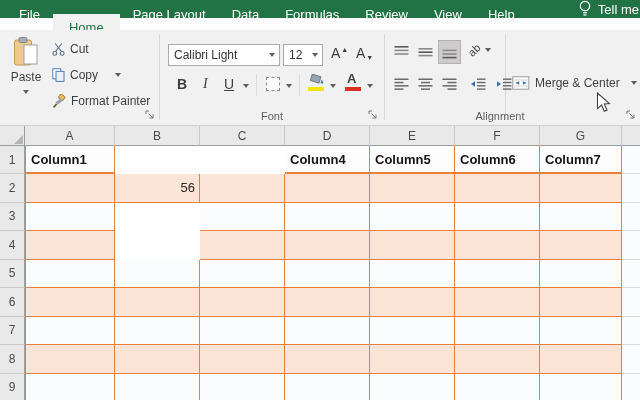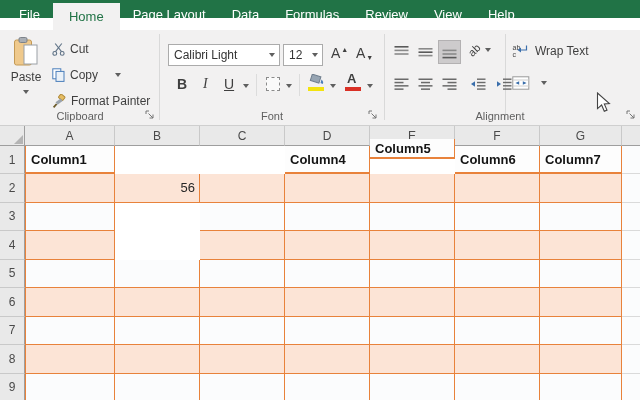--- a/index.html
+++ b/index.html
@@ -2,24 +2,24 @@
 <html><head>
 <meta charset="utf-8">
 <style>
   * { box-sizing: border-box; margin: 0; padding: 0; }
   html,body { width:640px; height:400px; overflow:hidden; background:#fff;
     font-family:"Liberation Sans", sans-serif; }
   #stage { position:relative; width:640px; height:400px; overflow:hidden; }
 
   
   .tabbar { position:absolute; left:0; top:0; width:640px; height:18px;
-    background:#217346; display:flex; align-items:stretch;flex-direction:column; }
+    background:#217346; display:flex; align-items:stretch; }
   .tab-list { display:flex; margin-left:6px; }
   .tab { color:#fff; font-size:13px; line-height:30px; padding:0 13px; cursor:default; white-space:nowrap; }
-  .tab.active { background:#f2f1f1; color:#217346; margin-top:3px; line-height:27px; height:27px; padding:0 16px; }
+  .tab.active { background:#f2f1f1; color:#217346; margin-top:14px; line-height:27px; height:27px; padding:0 16px; }
   .tellme { margin-left:auto; display:flex; align-items:center; gap:6px; color:#fff; font-size:13px; padding-right:1px; white-space:nowrap; }
 
   
   .ribbon { position:absolute; left:0; top:30px; width:640px; height:96px;
     background:#f2f1f1; border-bottom:1px solid #cfcfcf; font-size:12px; color:#3f3f3f; }
   .ribbon .abs { position:absolute; }
   .sep { position:absolute; top:4px; height:86px; width:1px; background:#d9d9d9; }
   .msep { position:absolute; height:22px; width:1px; background:#dcdcdc; }
   .grp-label { position:absolute; top:80px; font-size:11px; color:#5f5f5f; text-align:center; }
   .launcher { position:absolute; top:79px; width:12px; height:12px; }
@@ -126,21 +126,20 @@
 
     <div class="sm-btn" style="left:52px; top:64px;">
       <svg width="14" height="14" viewBox="0 0 14 14">
         <rect x="7" y="0.5" width="5.5" height="4.5" rx="1" fill="#e6bd63" stroke="#b08a3a" transform="rotate(38 9 3)"></rect>
         <path d="M3.5 8.2 L8.6 4.4 L10.6 7 L5.5 10.8 Z" fill="#9aa3ad"></path>
         <path d="M4.6 10 L1.6 13.4" stroke="#6b5a28" stroke-width="1.8"></path>
       </svg>
       <span>Format Painter</span>
     </div>
 
-    <div class="grp-label" style="left:30px; width:100px;">Clipboard</div>
     <div class="launcher" style="left:145px;">
       <svg width="10" height="10" viewBox="0 0 10 10">
         <path d="M1 4 V1 H4" fill="none" stroke="#757575"></path>
         <path d="M3.5 3.5 L8 8" stroke="#757575"></path>
         <path d="M8 4.5 V8 H4.5" fill="none" stroke="#757575"></path>
       </svg>
     </div>
     <div class="sep" style="left:159px;"></div>
 
     <div class="combo" style="left:168px; top:14px; width:112px;">
@@ -221,29 +220,20 @@
         <rect x="0.5" y="8.2" width="14" height="1.6" fill="#8a8a8a"></rect>
         <rect x="0.5" y="11.8" width="14" height="1.6" fill="#5a5a5a"></rect>
       </svg>
     </div>
     <div class="sm-btn" style="left:468px; top:14px;">
       <span style="display:inline-block; transform:rotate(-45deg); font-size:11px; color:#3f3f3f;">ab</span>
       <span class="dd"></span>
     </div>
     <div class="sep" style="left:505px;"></div>
 
-    <div class="sm-btn wrapline" style="left:512px; top:13px;">
-      <svg width="18" height="15" viewBox="0 0 18 15">
-        <text x="0.5" y="6.5" font-size="7" fill="#3f3f3f" font-family="Liberation Sans,sans-serif">ab</text>
-        <path d="M14.5 2.5 v4.5 H8.5" fill="none" stroke="#3a6eab" stroke-width="1.2"></path>
-        <polygon points="9,4.6 9,9.4 5.5,7" fill="#3a6eab"></polygon>
-        <text x="0.5" y="14" font-size="7" fill="#3f3f3f" font-family="Liberation Sans,sans-serif">c</text>
-      </svg>
-      <span>Wrap Text</span>
-    </div>
 
     <div class="alignbtn" style="left:390px; top:42px;">
       <svg width="15" height="14" viewBox="0 0 15 14">
         <rect x="0.5" y="1.5" width="14" height="1.5" fill="#6a6a6a"></rect>
           <rect x="0.5" y="4.8" width="9" height="1.5" fill="#6a6a6a"></rect>
         <rect x="0.5" y="8.1" width="14" height="1.5" fill="#6a6a6a"></rect>
           <rect x="0.5" y="11.4" width="9" height="1.5" fill="#6a6a6a"></rect>
       </svg>
     </div>
     <div class="alignbtn" style="left:414px; top:42px;">
@@ -282,20 +272,21 @@
     </div>
 
     <div class="sm-btn wrapline" style="left:512px; top:46px;">
       <svg width="18" height="14" viewBox="0 0 18 14">
         <rect x="0.8" y="0.8" width="16" height="12.4" fill="#fff" stroke="#9a9a9a"></rect>
         <line x1="0.8" y1="4" x2="16.8" y2="4" stroke="#cfcfcf"></line>
         <line x1="0.8" y1="10" x2="16.8" y2="10" stroke="#cfcfcf"></line>
         <polygon points="7.2,7 3.4,5.2 3.4,8.8" fill="#3a6eab" transform="rotate(180 5.3 7)"></polygon>
         <polygon points="14.6,5.2 14.6,8.8 10.8,7" fill="#3a6eab" transform="rotate(180 12.7 7)"></polygon>
       </svg>
+      <span>Merge &amp; Center</span>
       <span class="dd" style="margin-left:6px;"></span>
     </div>
 
     <div class="grp-label" style="left:445px; width:110px;">Alignment</div>
     <div class="launcher" style="left:626px;">
       <svg width="10" height="10" viewBox="0 0 10 10">
         <path d="M1 4 V1 H4" fill="none" stroke="#757575"></path>
         <path d="M3.5 3.5 L8 8" stroke="#757575"></path>
         <path d="M8 4.5 V8 H4.5" fill="none" stroke="#757575"></path>
       </svg>
@@ -314,21 +305,21 @@
       <div class="hdr col-h" style="left: 115px; top: 0px; width: 85px; height: 20px;">B</div>
       <div class="hdr col-h" style="left: 200px; top: 0px; width: 85px; height: 20px;">C</div>
       <div class="hdr col-h" style="left: 285px; top: 0px; width: 85px; height: 20px;">D</div>
       <div class="hdr col-h" style="left: 370px; top: 0px; width: 85px; height: 20px;">E</div>
       <div class="hdr col-h" style="left: 455px; top: 0px; width: 85px; height: 20px;">F</div>
       <div class="hdr col-h" style="left: 540px; top: 0px; width: 82px; height: 20px;">G</div>
       <div class="sliver hdr-s" style="left: 622px; top: 0px; width: 18px; height: 20px;"></div>
       <div class="hdr row-h" style="left: 0px; top: 20px; width: 25px; height: 28px;">1</div>
       <div class="cell th first" style="left: 25px; top: 20px; width: 90px; height: 28px; background: rgb(253, 253, 253);">Column1</div>
       <div class="cell th" style="left: 285px; top: 20px; width: 85px; height: 28px; background: rgb(253, 253, 253);">Column4</div>
-      <div class="cell th" style="left: 370px; top: 13px; width: 85px; height: 20px; background: rgb(253, 253, 253);">Column5</div>
+      <div class="cell th" style="left: 370px; top: 20px; width: 85px; height: 28px; background: rgb(253, 253, 253);">Column5</div>
       <div class="cell th" style="left: 455px; top: 20px; width: 85px; height: 28px; background: rgb(253, 253, 253);">Column6</div>
       <div class="cell th" style="left: 540px; top: 20px; width: 82px; height: 28px; background: rgb(253, 253, 253);">Column7</div>
       <div class="sliver" style="left: 622px; top: 20px; width: 18px; height: 28px;"></div>
       <div class="hdr row-h" style="left: 0px; top: 48px; width: 25px; height: 28.5px;">2</div>
       <div class="cell first" style="left: 25px; top: 48px; width: 90px; height: 28.5px; background: rgb(252, 228, 214);"></div>
       <div class="cell" style="left: 115px; top: 48px; width: 85px; height: 28.5px; background: rgb(252, 228, 214);">56</div>
       <div class="cell" style="left: 200px; top: 48px; width: 85px; height: 28.5px; background: rgb(252, 228, 214);"></div>
       <div class="cell" style="left: 285px; top: 48px; width: 85px; height: 28.5px; background: rgb(252, 228, 214);"></div>
       <div class="cell" style="left: 370px; top: 48px; width: 85px; height: 28.5px; background: rgb(252, 228, 214);"></div>
       <div class="cell" style="left: 455px; top: 48px; width: 85px; height: 28.5px; background: rgb(252, 228, 214);"></div>

